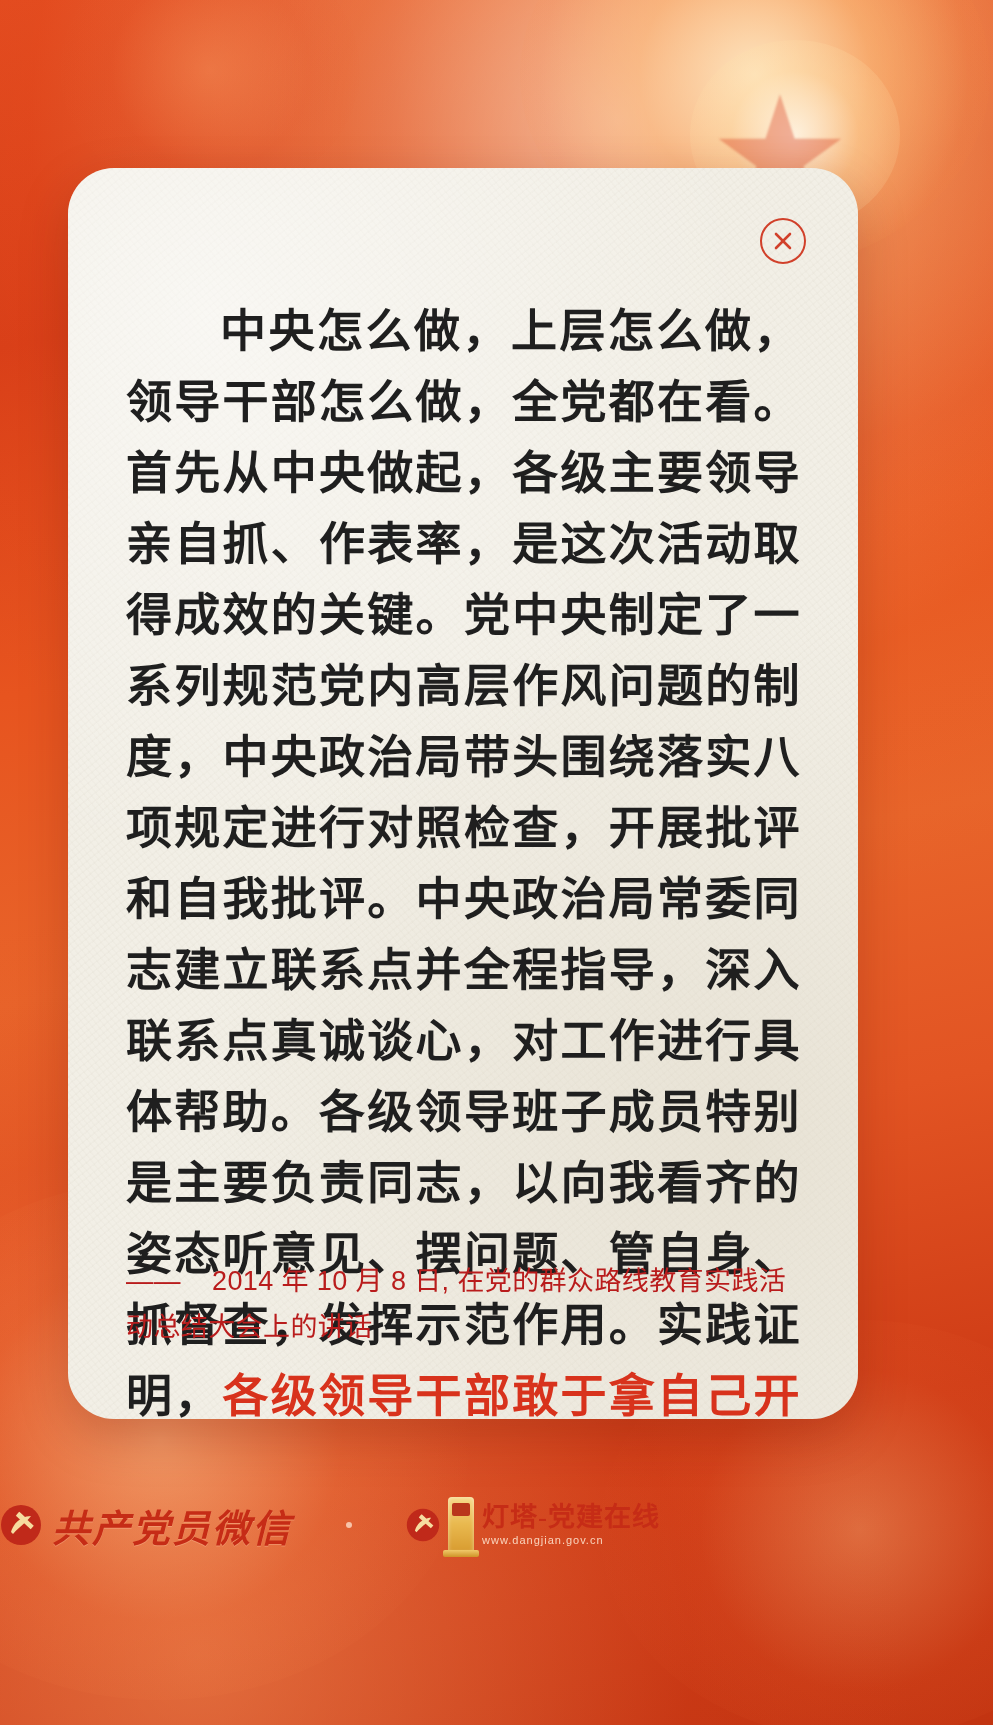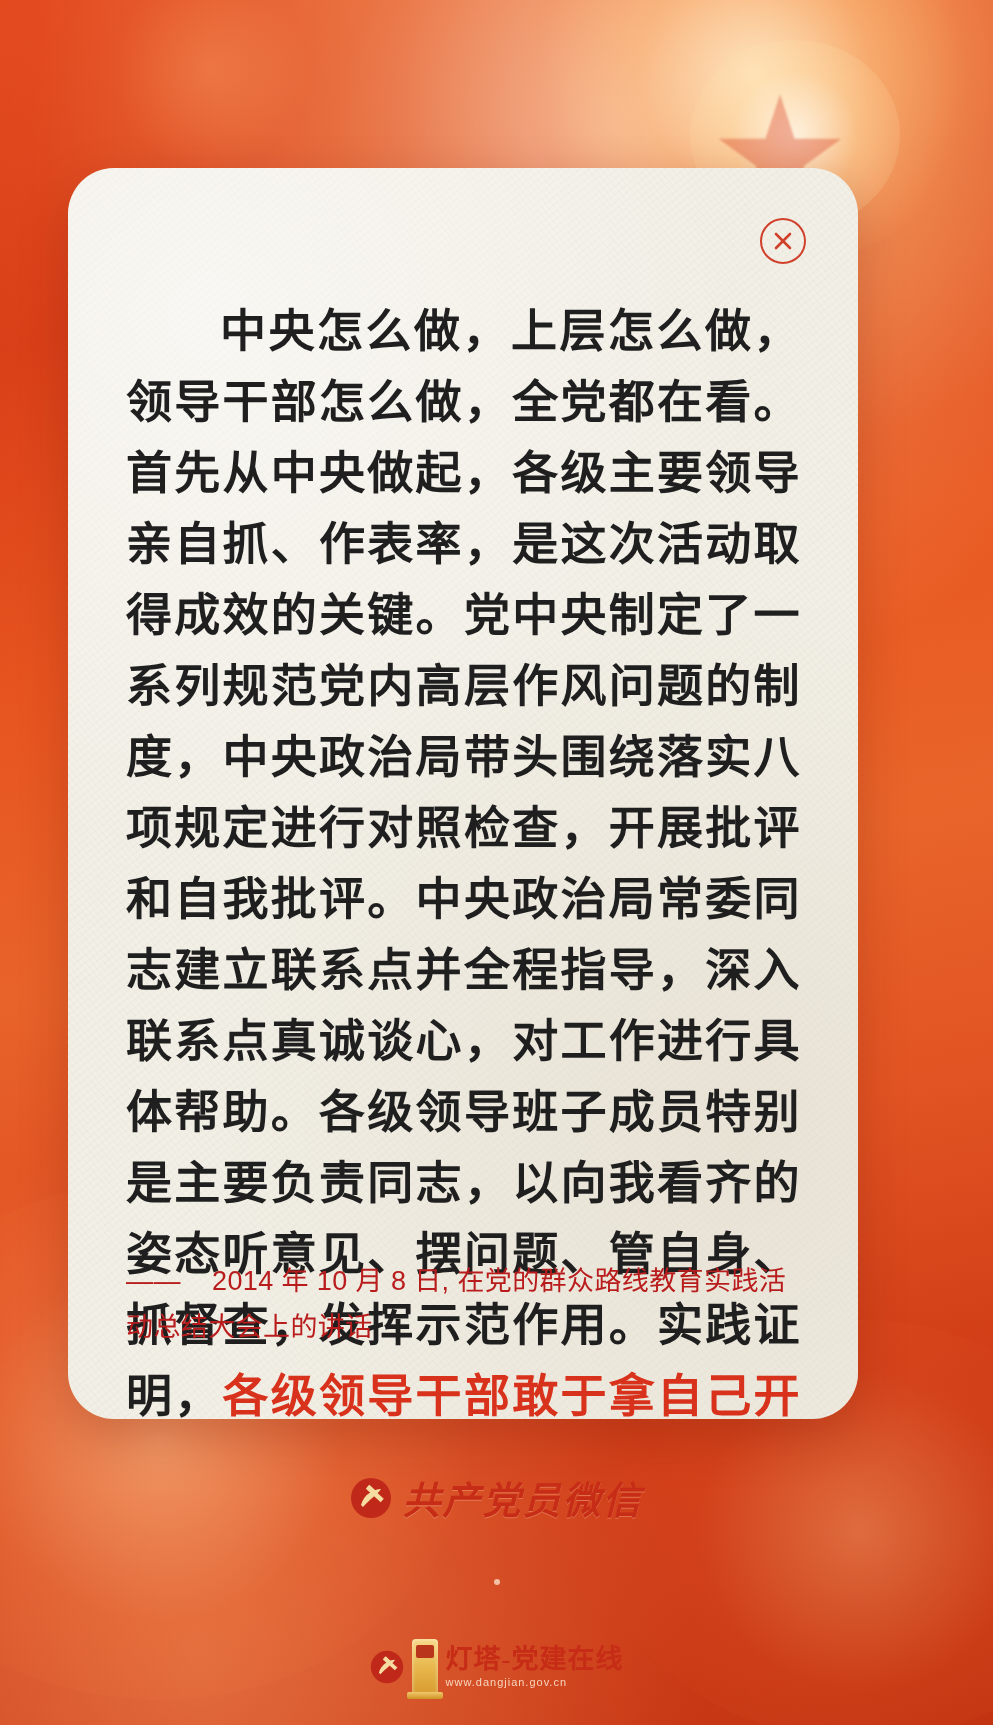--- a/index.html
+++ b/index.html
@@ -139,23 +139,22 @@
 
   
   #footer {
     position: absolute;
     left: 0;
     top: 1470px;
     width: 993px;
     height: 110px;
     display: flex;
     align-items: center;
-    justify-content: space-between;
+    justify-content: flex-start;
     gap: 54px;
-    flex-direction: column;
   }
   .brand {
     display: flex;
     align-items: center;
     gap: 10px;
   }
   .emblem {
     width: 42px;
     height: 42px;
     position: relative;

